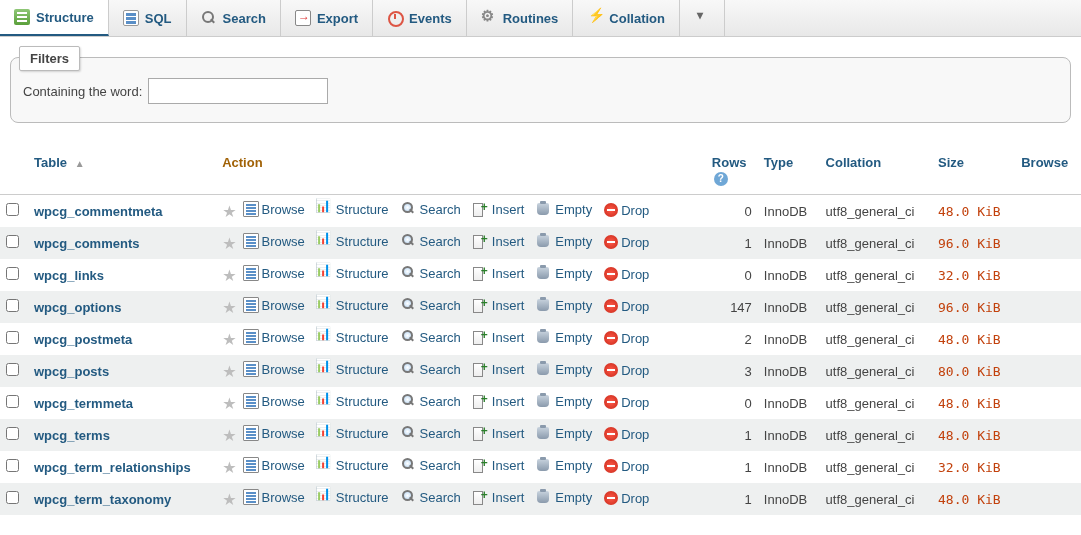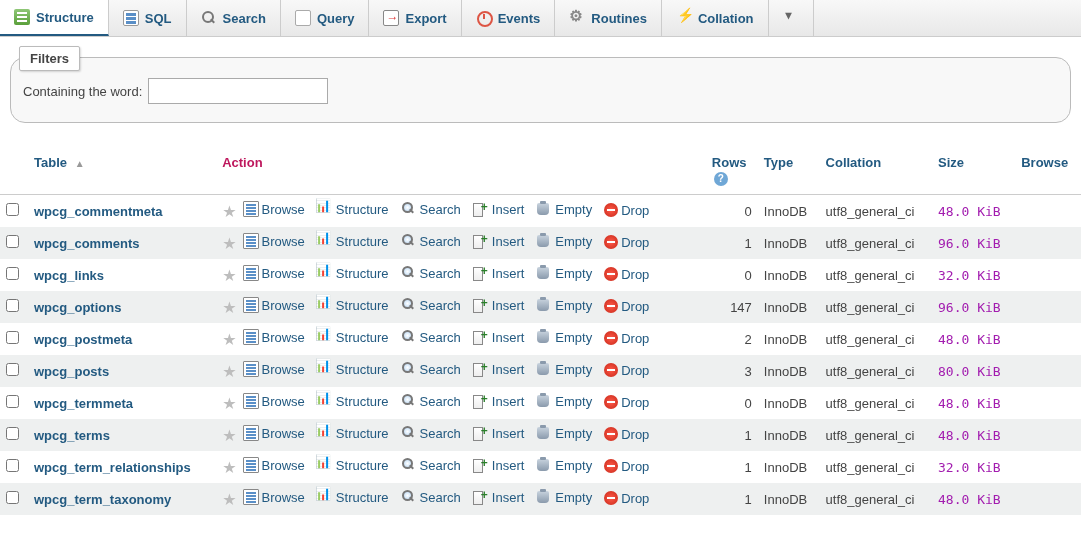--- a/index.html
+++ b/index.html
@@ -22,21 +22,21 @@
   font-weight: bold;
 }
 .tab.active {
   background: #fff;
   border-bottom: 2px solid #235a81;
 }
 
 .filters-box {
   margin: 20px 10px 10px 10px;
   border: 1px solid #bbb;
-  border-radius: 15px;
+  border-radius: 8px;
   background: #f8f8f8;
   padding: 20px 12px 18px 12px;
   position: relative;
 }
 .filters-legend {
   position: absolute;
   top: -12px;
   left: 8px;
   background: #fff;
   border: 1px solid #bbb;
@@ -84,21 +84,21 @@
 table.data tr.even td { background: #eef0f0; }
 
 .cell-link { color: #235a81; text-decoration: none; cursor: pointer; }
 .table-name { font-weight: bold; }
 .action-link { display: inline-flex; align-items: center; gap: 3px; margin-right: 12px; }
 .action-link:last-child { margin-right: 0; }
 
 .star { color: #bdbdbd; font-size: 16px; cursor: pointer; margin-right: 6px; }
 
 .rows-col { text-align: right; padding-right: 10px; }
-.kib { font-family: monospace; color: #a21caf; }
+.kib { font-family: monospace; color: #c2410c; }
 
 .help-icon { display:inline-block; width:14px; height:14px; border-radius:50%; background:#6fa7d6; color:#fff; font-size:10px; text-align:center; line-height:14px; margin-left:2px; }
 
 
 .ico { display:inline-block; width:16px; height:16px; vertical-align:middle; }
 .ico-structure { background: linear-gradient(#8fc777,#5a9f3a); border-radius:2px; position:relative; }
 .ico-structure:after { content:""; position:absolute; left:3px; top:3px; width:10px; height:10px; background:repeating-linear-gradient(#fff,#fff 2px,transparent 2px,transparent 4px); }
 .ico-sql { background:#fff; border:1px solid #999; border-radius:2px; position:relative; }
 .ico-sql:after { content:""; position:absolute; left:2px; top:2px; width:10px; height:3px; background:#5a8fc7; box-shadow:0 4px 0 #5a8fc7, 0 8px 0 #5a8fc7; }
 .ico-search { position:relative; }
@@ -146,24 +146,20 @@
     </div>
     <div class="tab">
       <span class="ico ico-sql"></span>
       <span>SQL</span>
     </div>
     <div class="tab">
       <span class="ico ico-search"></span>
       <span>Search</span>
     </div>
     <div class="tab">
-      <span class="ico ico-query"></span>
-      <span>Query</span>
-    </div>
-    <div class="tab">
       <span class="ico ico-export"></span>
       <span>Export</span>
     </div>
     <div class="tab">
       <span class="ico ico-events"></span>
       <span>Events</span>
     </div>
     <div class="tab">
       <span class="ico ico-routines"></span>
       <span>Routines</span>
@@ -186,21 +182,21 @@
 </div>
 
 <table class="data">
   <thead>
     <tr>
       <th style="width:28px;"></th>
       <th>
         <span class="cell-link">Table</span>
         <span class="sort-arrow">▲</span>
       </th>
-      <th style="color:#be185d;"><span>Action</span></th>
+      <th style="color:#a16207;"><span>Action</span></th>
       <th class="rows-col">
         <span class="cell-link">Rows</span><br>
         <span class="help-icon">?</span>
       </th>
       <th><span class="cell-link">Type</span></th>
       <th><span class="cell-link">Collation</span></th>
       <th><span class="cell-link">Size</span></th>
       <th><span class="cell-link">Browse</span></th>
     </tr>
   </thead>

